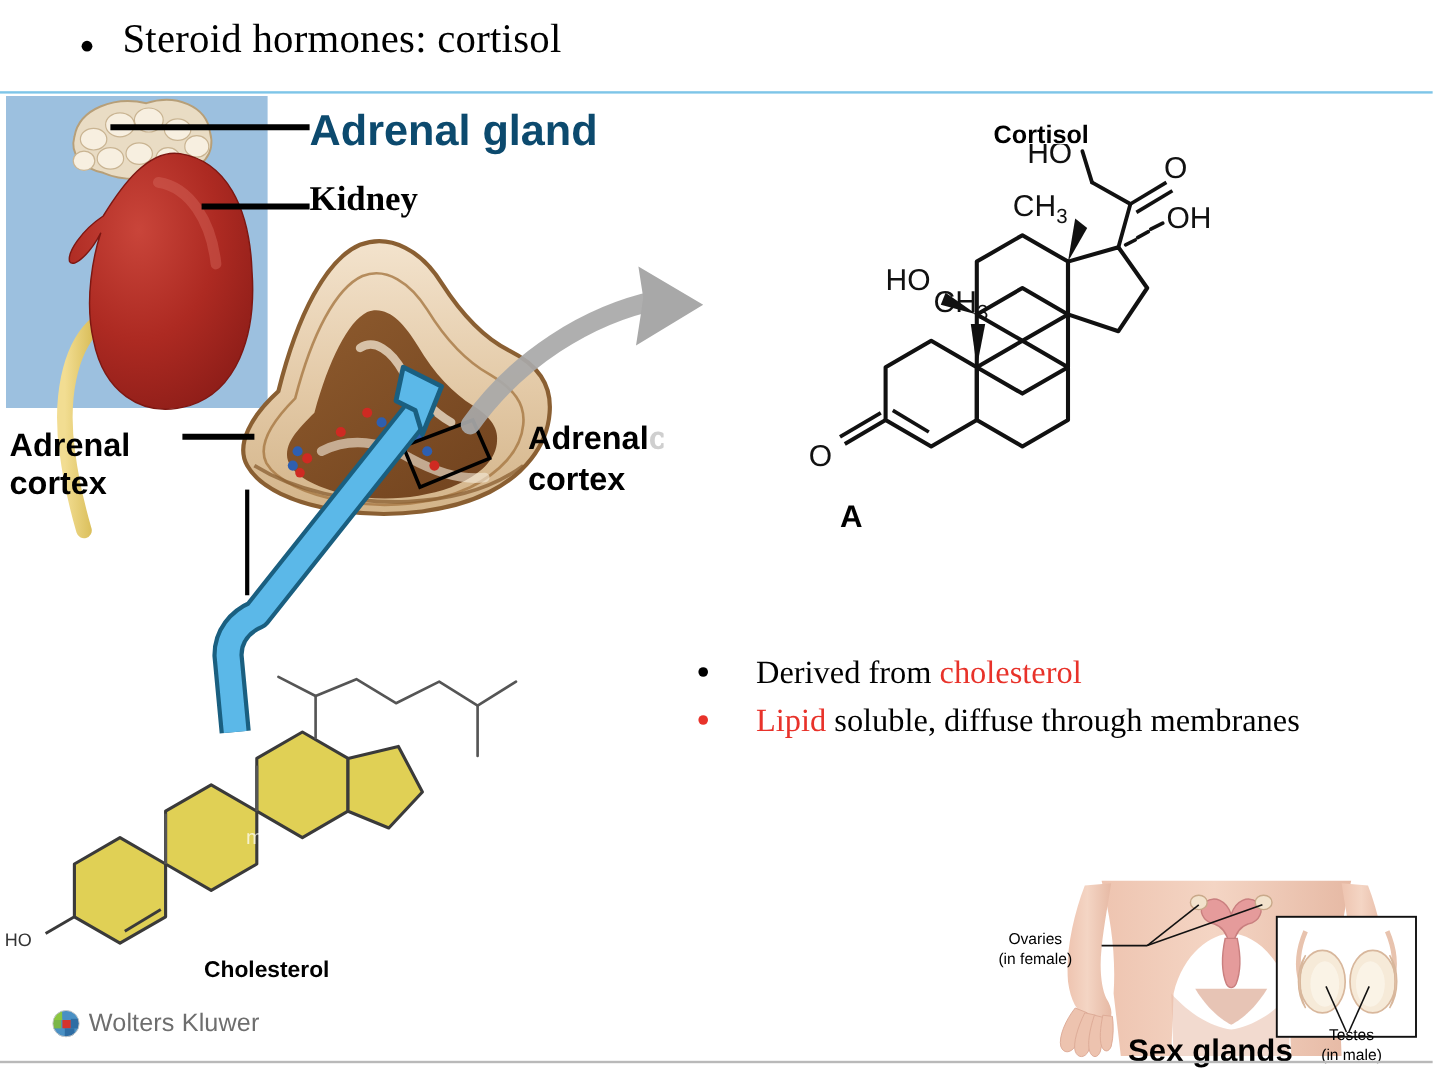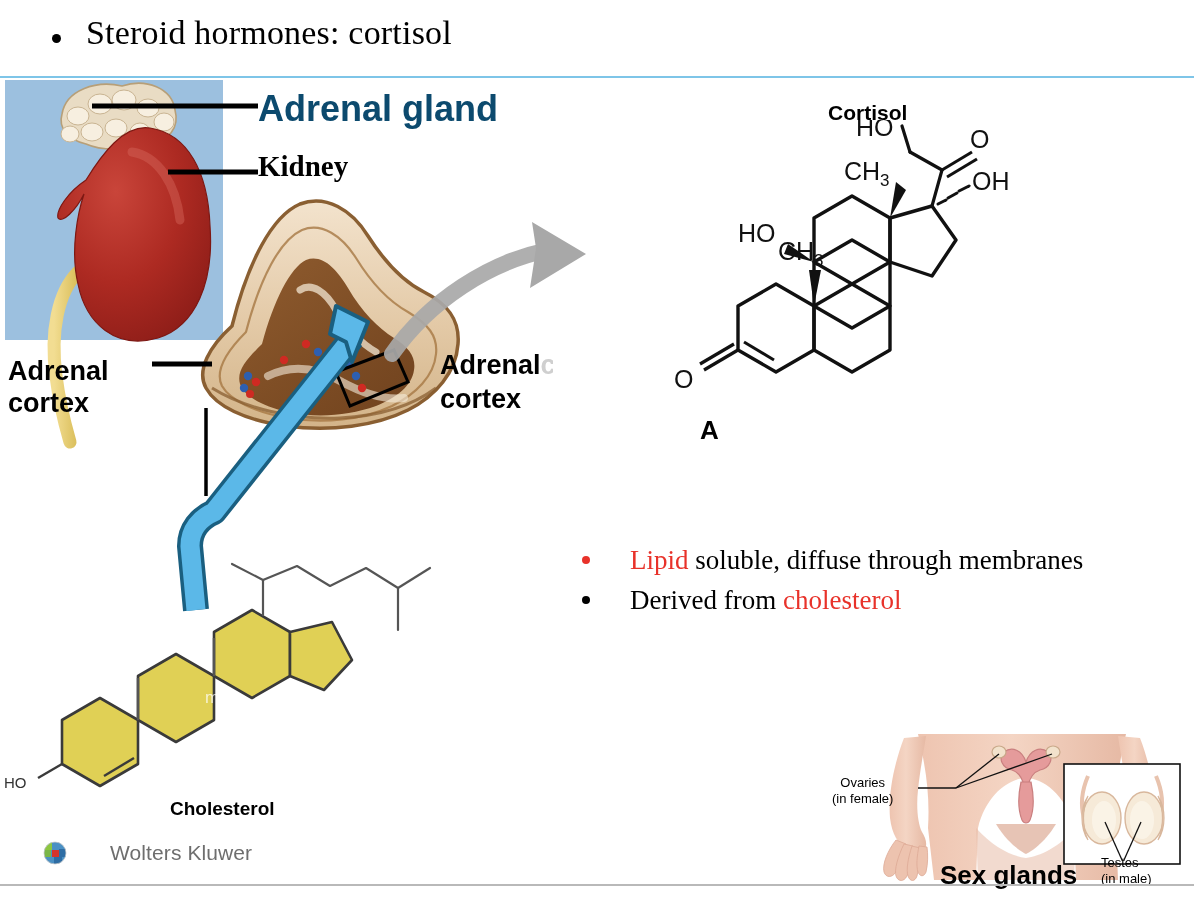--- a/index.html
+++ b/index.html
@@ -17,21 +17,21 @@
 
   .slide {
     position: absolute;
     inset: 0;
     background: #ffffff;
   }
 
   
   .title-row {
     position: absolute;
-    left: 0; top: 8px;
+    left: 16px; top: 8px;
     width: 986px;
     height: 58px;
     padding-left: 24px;
   }
   .title-bullet {
     position: absolute;
     left: 52px; top: 26px;
     width: 9px; height: 9px;
     background: #000;
     border-radius: 50%;
@@ -139,21 +139,20 @@
     left: 42px; top: 840px;
     display: flex;
     align-items: center;
     gap: 6px;
   }
   .wk-text {
     font-family: "Liberation Sans", sans-serif;
     font-size: 21px;
     color: #6e6e6e;
     letter-spacing: 0.1px;
-    margin-left: 36px;
   }
 
   
   .cortisol-title {
     position: absolute;
     left: 828px; top: 101px;
     font-family: "Liberation Sans", sans-serif;
     font-weight: bold;
     font-size: 21px;
     color: #000;
@@ -200,20 +199,21 @@
     color: #000;
     text-align: center;
   }
   .lbl-testes {
     position: absolute;
     left: 1101px; top: 855px;
     font-family: "Liberation Sans", sans-serif;
     font-size: 13px;
     line-height: 16px;
     color: #000;
+    text-align: center;
   }
   .lbl-sexglands {
     position: absolute;
     left: 940px; top: 860px;
     font-family: "Liberation Sans", sans-serif;
     font-weight: bold;
     font-size: 26px;
     color: #000;
   }
 </style>
@@ -448,26 +448,26 @@
         <line x1="288" y1="78" x2="297" y2="73"></line>
         <line x1="299" y1="71" x2="309" y2="66"></line>
       </g>
       <text x="312" y="70" font-family="Liberation Sans, sans-serif" font-size="25" fill="#111">OH</text>
     </svg>
   </div>
   <div class="cortisol-A">A</div>
 
   <div class="bullets">
     <div class="bl">
+      <span class="dot dot-black"></span>
+      <span>Derived from </span><span class="red">cholesterol</span>
+    </div>
+    <div class="bl">
       <span class="dot dot-red"></span>
       <span class="red">Lipid</span><span> soluble, diffuse through membranes</span>
-    </div>
-    <div class="bl">
-      <span class="dot dot-black"></span>
-      <span>Derived from </span><span class="red">cholesterol</span>
     </div>
   </div>
 
   <div class="sex-fig">
     <svg width="362" height="150" viewBox="0 0 362 150">
       <defs>
         <linearGradient id="skinG" x1="0" y1="0" x2="1" y2="0">
           <stop offset="0%" stop-color="#eec4b0"></stop>
           <stop offset="45%" stop-color="#f4d5c4"></stop>
           <stop offset="100%" stop-color="#e6b9a4"></stop>

